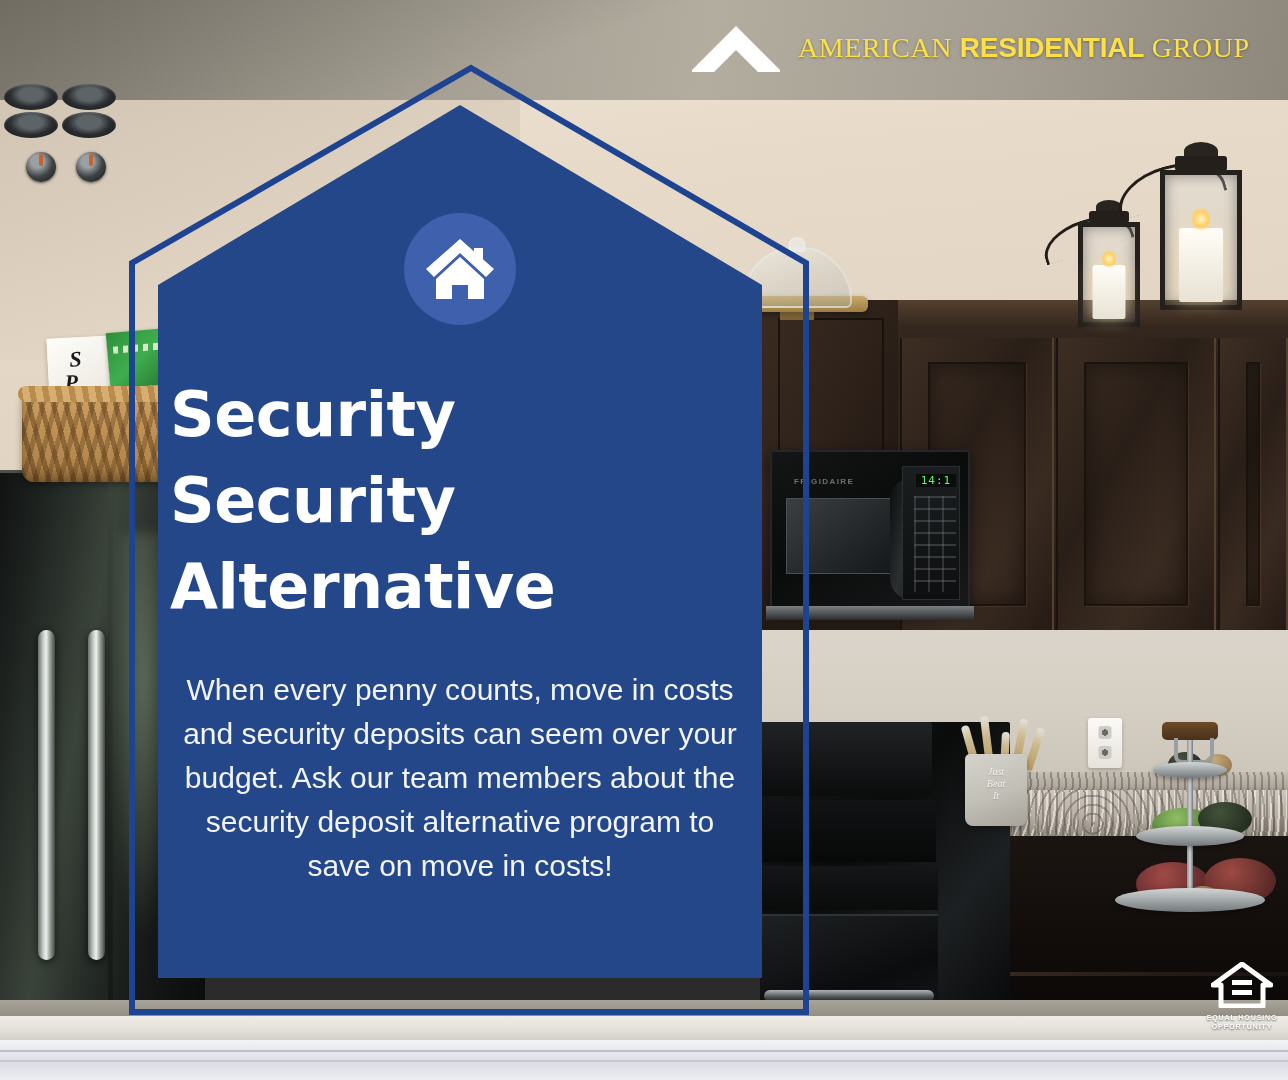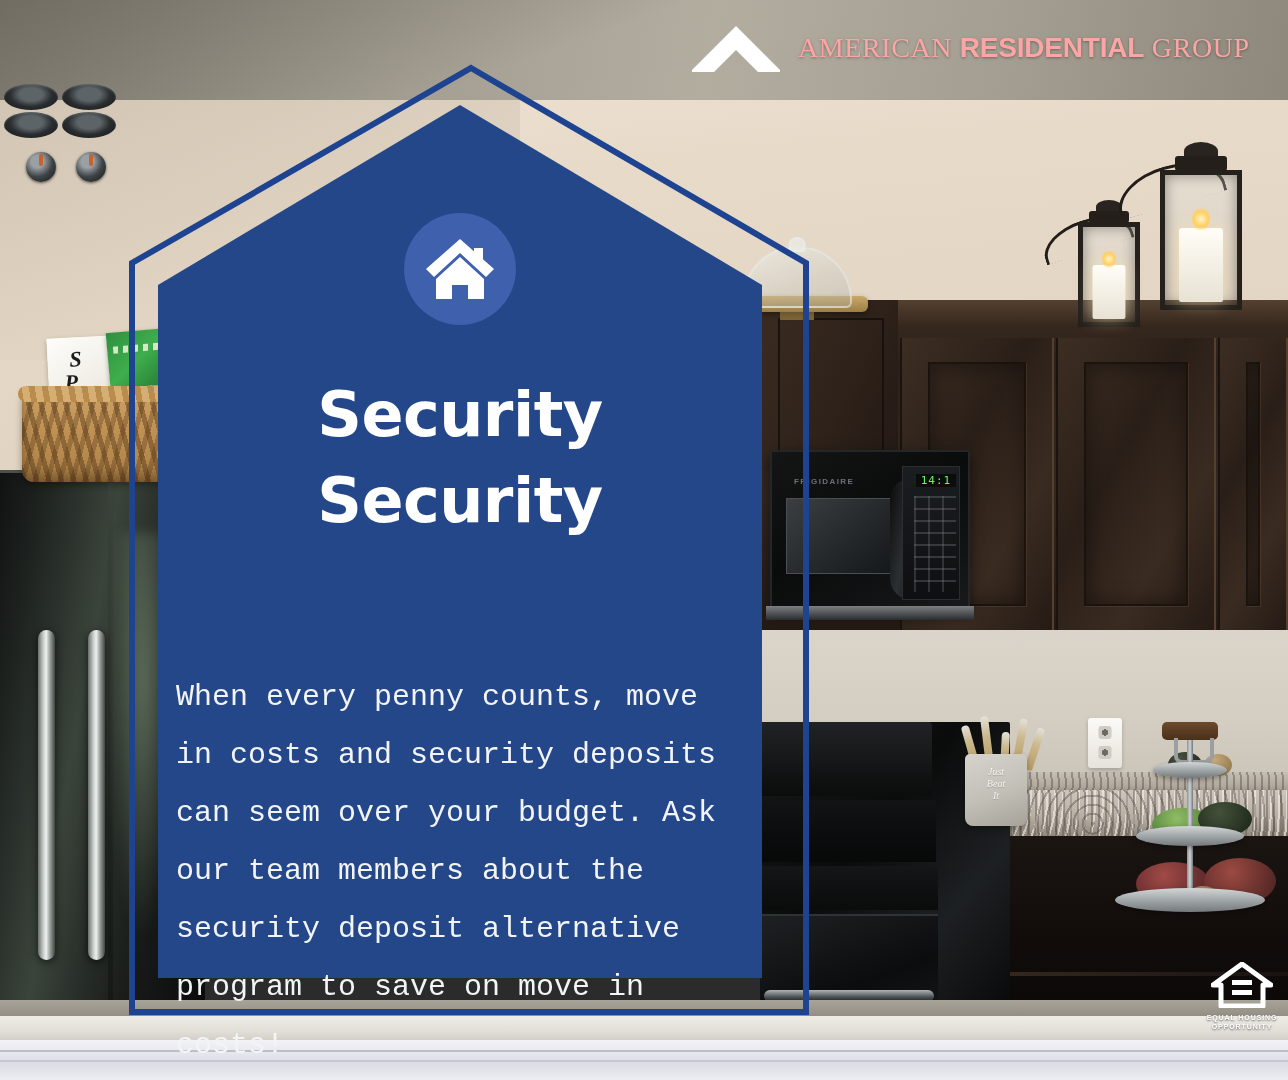--- a/index.html
+++ b/index.html
@@ -410,47 +410,47 @@
   
   .houses { position:absolute; inset:0; pointer-events:none; }
 
   
   .brand {
     position:absolute; left:692px; top:24px;
     display:flex; align-items:center; gap:18px;
   }
   .brand-mark { width:88px; height:48px; }
   .brand-text {
-    color:#fca5a5; font-size:28px; letter-spacing:.6px;
+    color:#fde047; font-size:28px; letter-spacing:.6px;
     font-family:"Liberation Serif", serif;
     text-shadow: 0 1px 3px rgba(0,0,0,.35);
     white-space:nowrap;
   }
   .brand-text .bold {
     font-family:"Liberation Sans", sans-serif;
     font-weight:700; letter-spacing:-.2px;
   }
 
   .badge {
     position:absolute; left:404px; top:213px; width:112px; height:112px;
     border-radius:50%; background:#3e60ad;
     display:flex; align-items:center; justify-content:center;
   }
   .headline {
     position:absolute; left:170px; top:372px; width:580px;
-    text-align:center; color:#ffffff;
+    color:#ffffff;
     font-family:"DejaVu Sans", sans-serif;
     font-weight:700; font-size:62px; line-height:86px;
     letter-spacing:-.5px;
   }
   .body-copy {
     position:absolute; left:176px; top:668px; width:568px;
-    text-align:left; color:#f2f4f8;
-    font-family:Liberation Mono, monospace;
-    font-weight:400; font-size:30px; line-height:58px;
+    text-align:center; color:#f2f4f8;
+    font-family:Liberation Sans, sans-serif;
+    font-weight:400; font-size:30px; line-height:44px;
   }
 
   .eho {
     position:absolute; left:1206px; top:962px; width:72px; height:72px;
     color:#ffffff; text-align:center;
   }
   .eho-text {
     font-size:7px; font-weight:700; letter-spacing:.9px; line-height:8.5px;
     margin-top:2px; text-shadow:0 1px 2px rgba(0,0,0,.6);
   }
@@ -585,20 +585,21 @@
     <svg width="72" height="68" viewBox="0 0 72 68">
       <polygon points="36,4 70,34 62,42 36,18 10,42 2,34" fill="#ffffff"></polygon>
       <rect x="50" y="13" width="9" height="18" fill="#ffffff"></rect>
       <polygon points="36,22 60,44 60,64 44,64 44,50 28,50 28,64 12,64 12,44" fill="#ffffff"></polygon>
     </svg>
   </div>
 
   <div class="headline">
     <div>Security</div>
     <div>Security</div>
+    <div>Alternative</div>
   </div>
 
   <div class="body-copy">When every penny counts, move in costs and security deposits can seem over your budget. Ask our team members about the security deposit alternative program to save on move in costs!</div>
 
   <div class="eho">
     <svg width="62" height="46" viewBox="0 0 62 46">
       <path d="M31 2 L60 23 L52 23 L52 44 L10 44 L10 23 L2 23 Z" fill="none" stroke="#ffffff" stroke-width="5" stroke-linejoin="round"></path>
       <rect x="21" y="18" width="20" height="5" fill="#ffffff"></rect>
       <rect x="21" y="28" width="20" height="5" fill="#ffffff"></rect>
     </svg>

